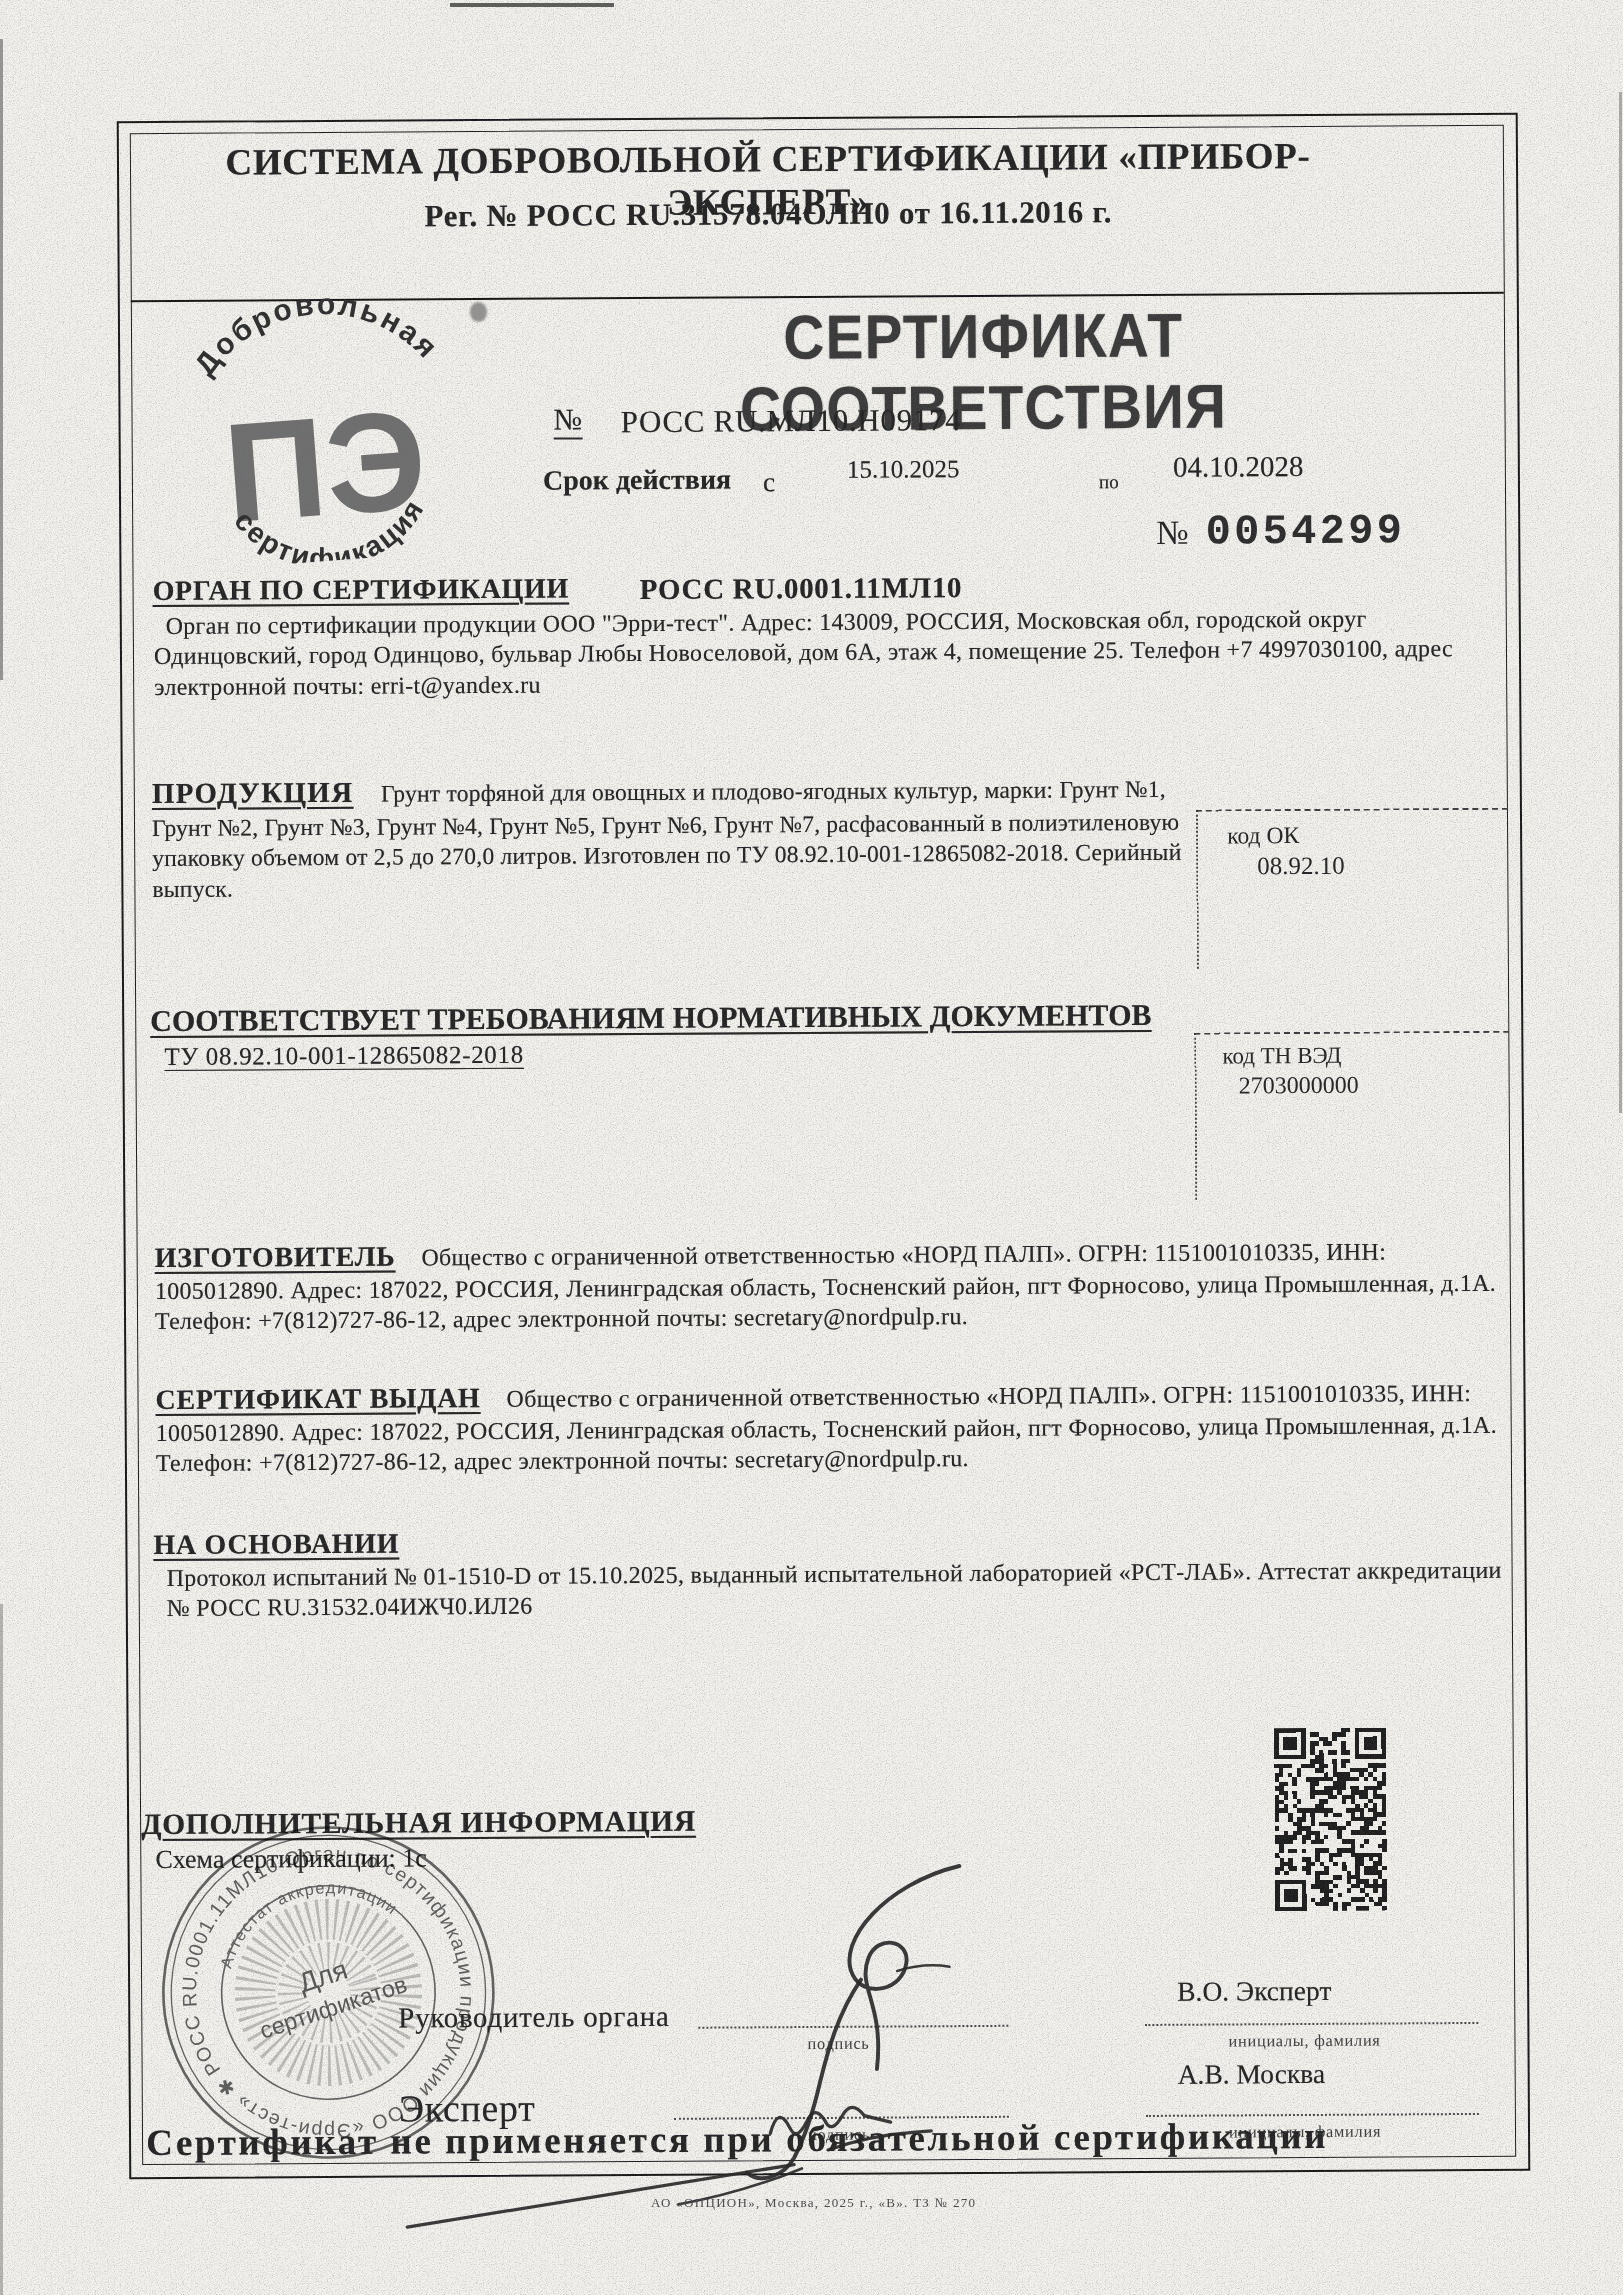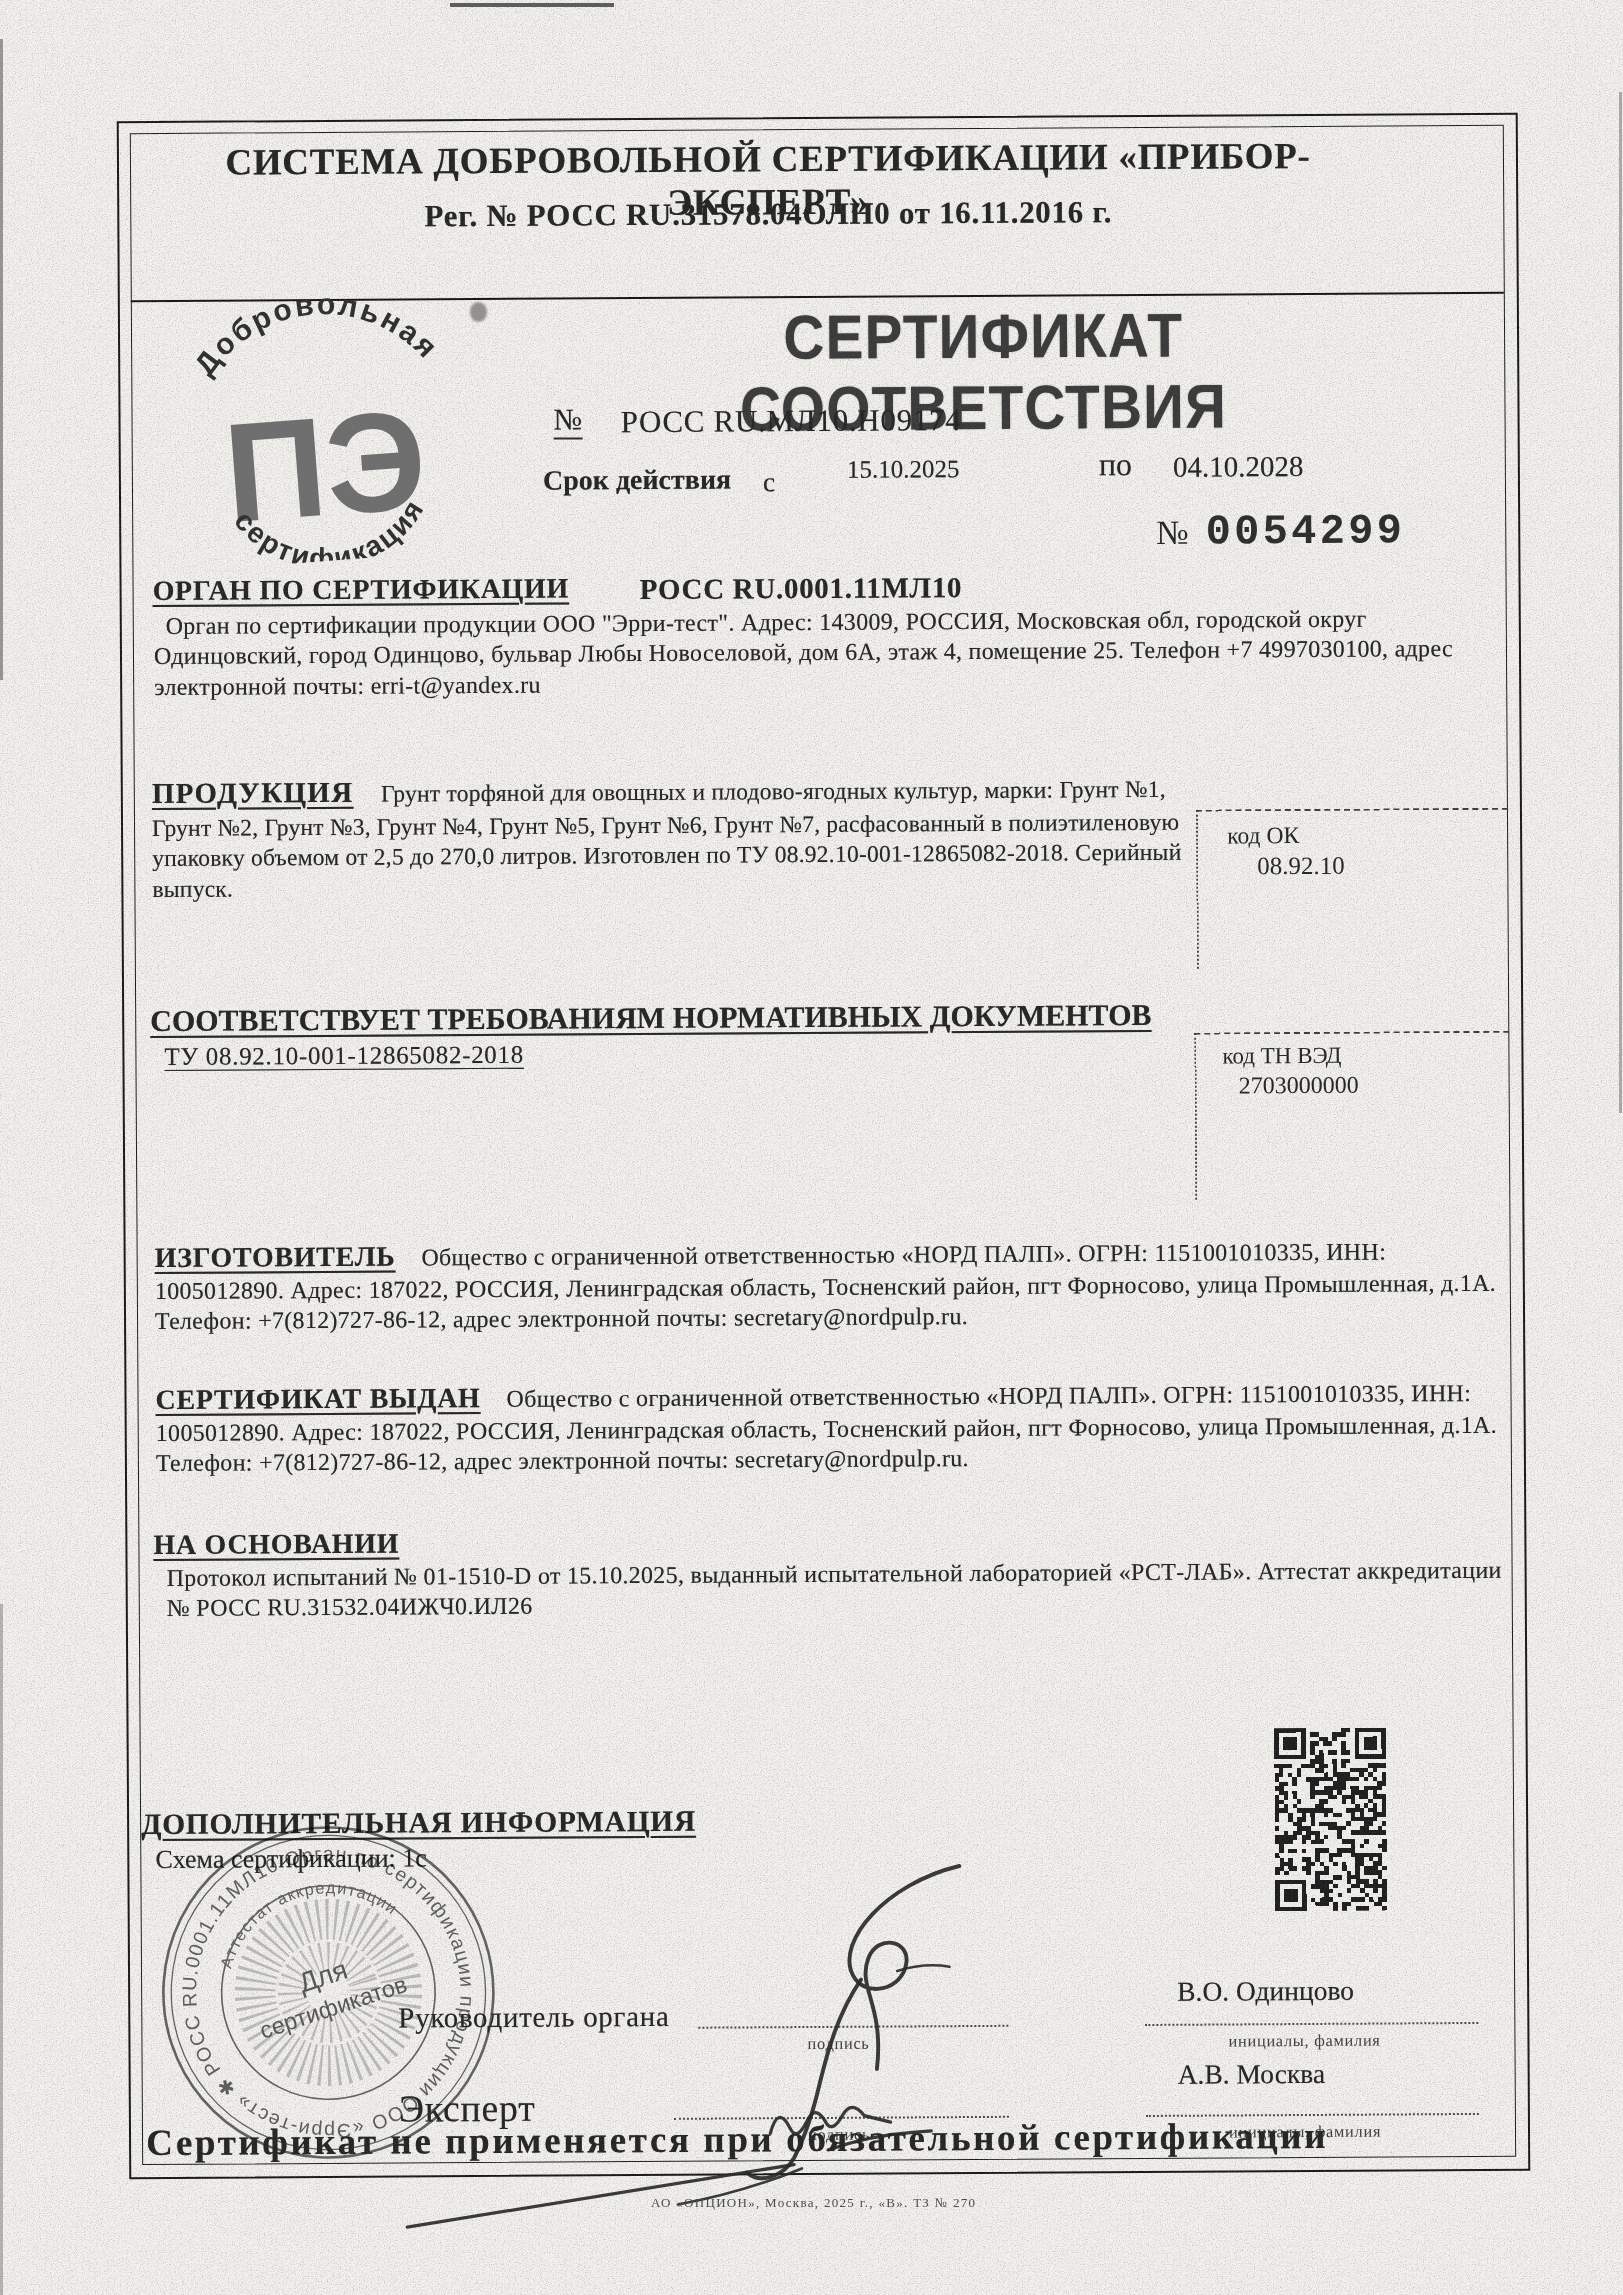--- a/index.html
+++ b/index.html
@@ -25,21 +25,21 @@
     font-family:"Liberation Sans",sans-serif;font-weight:700;font-size:59px;
     color:#3a3a3a;letter-spacing:1.3px;transform:scale(.96,1.05);transform-origin:left top;
     text-shadow:0 0 1.3px rgba(40,40,40,.5)}
 
   .cert-no-label{left:558px;top:401px;font-size:30px;border-bottom:2px solid #2a2a2a;padding-bottom:1.3px}
   .cert-no-value{left:625px;top:403px;font-size:31px;letter-spacing:0.7px}
 
   .validity-label{left:547px;top:463px;font-size:28px;font-weight:600}
   .validity-from-label{left:767px;top:466px;font-size:27.5px}
   .validity-from{left:851px;top:456px;font-size:25px}
-  .validity-to-label{left:1103px;top:448px;font-size:32px}
+  .validity-to-label{left:1103px;top:473px;font-size:19px}
   .validity-to{left:1177px;top:453px;font-size:29px}
 
   .blank-no{left:1160px;top:511px;display:flex;align-items:baseline;gap:17px}
   .blank-no .nsign{font-size:34px}
   .blank-no .digits{font-family:"Liberation Mono","DejaVu Sans Mono",monospace;font-weight:700;
     font-size:42px;letter-spacing:3.3px;color:#2c2c2c}
 
   .sec-label{font-size:28px;font-weight:700;letter-spacing:0.7px;
     text-decoration:underline;text-decoration-thickness:2px;text-underline-offset:4.6px}
   .organ-label{left:156px;top:571px}
@@ -604,21 +604,21 @@
         <textPath href="#stampInner" startOffset="50%" text-anchor="middle">Аттестат аккредитации</textPath>
       </text>
       <text x="295" y="250" text-anchor="middle" font-family="Liberation Sans, sans-serif" font-size="42" fill="#3f3f3f" stroke="none">Для</text>
       <text x="295" y="298" text-anchor="middle" font-family="Liberation Sans, sans-serif" font-size="36" fill="#3f3f3f" stroke="none">сертификатов</text>
     </g>
   </svg>
 
   <span class="abs role-head ink">Руководитель органа</span>
   <div class="abs dotline line-head-sign"></div>
   <span class="abs caption cap-head-sign">подпись</span>
-  <span class="abs name-head ink">В.О. Одинцово</span>
+  <span class="abs name-head ink">В.О. Эксперт</span>
   <div class="abs dotline line-head-name"></div>
   <span class="abs caption cap-head-name">инициалы, фамилия</span>
 
   <span class="abs role-expert ink">Эксперт</span>
   <div class="abs dotline line-exp-sign"></div>
   <span class="abs caption cap-exp-sign">подпись</span>
   <span class="abs name-expert ink">А.В. Москва</span>
   <div class="abs dotline line-exp-name"></div>
   <span class="abs caption cap-exp-name">инициалы, фамилия</span>
 

